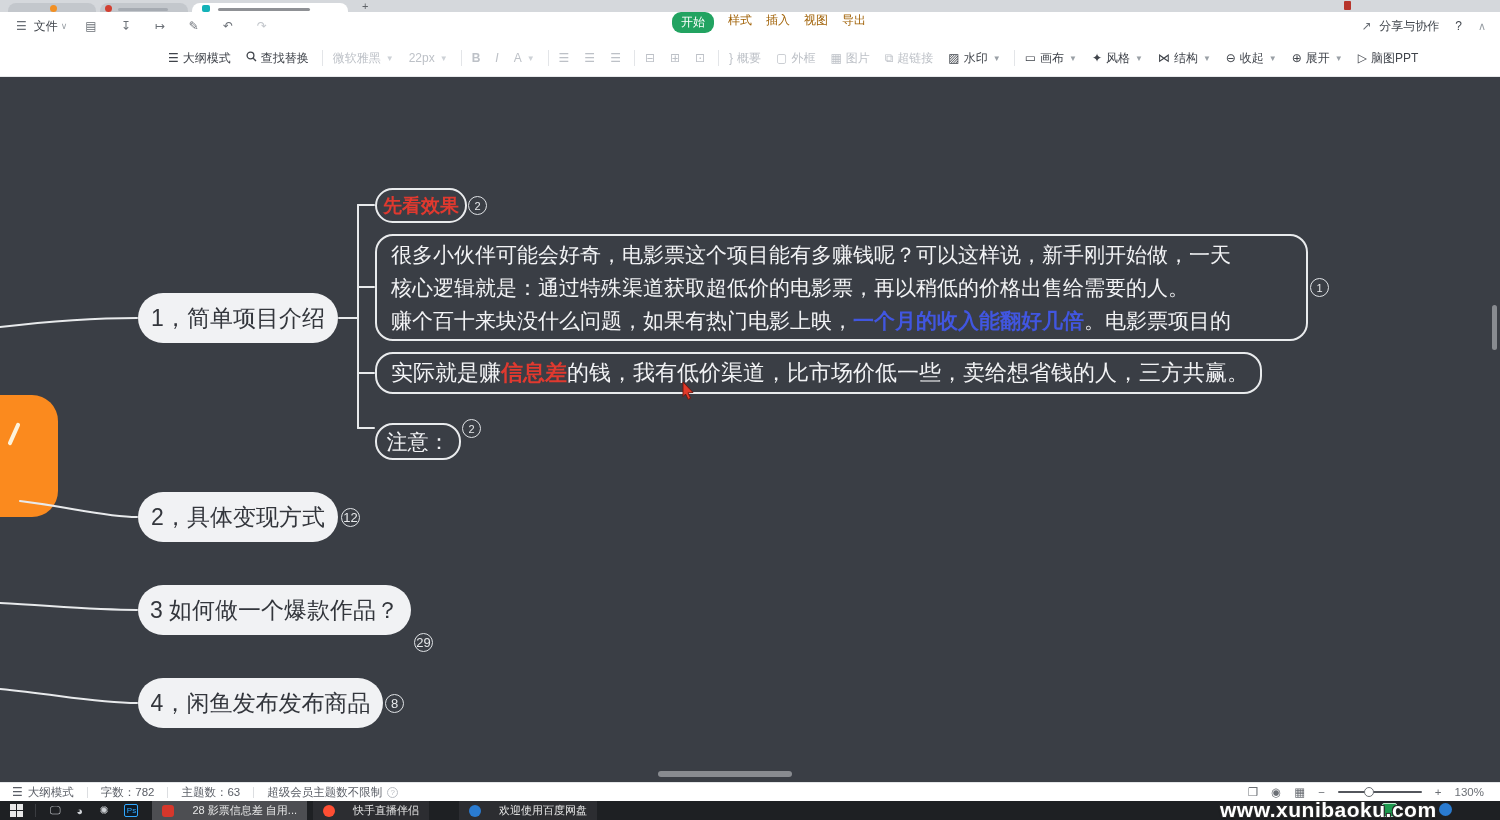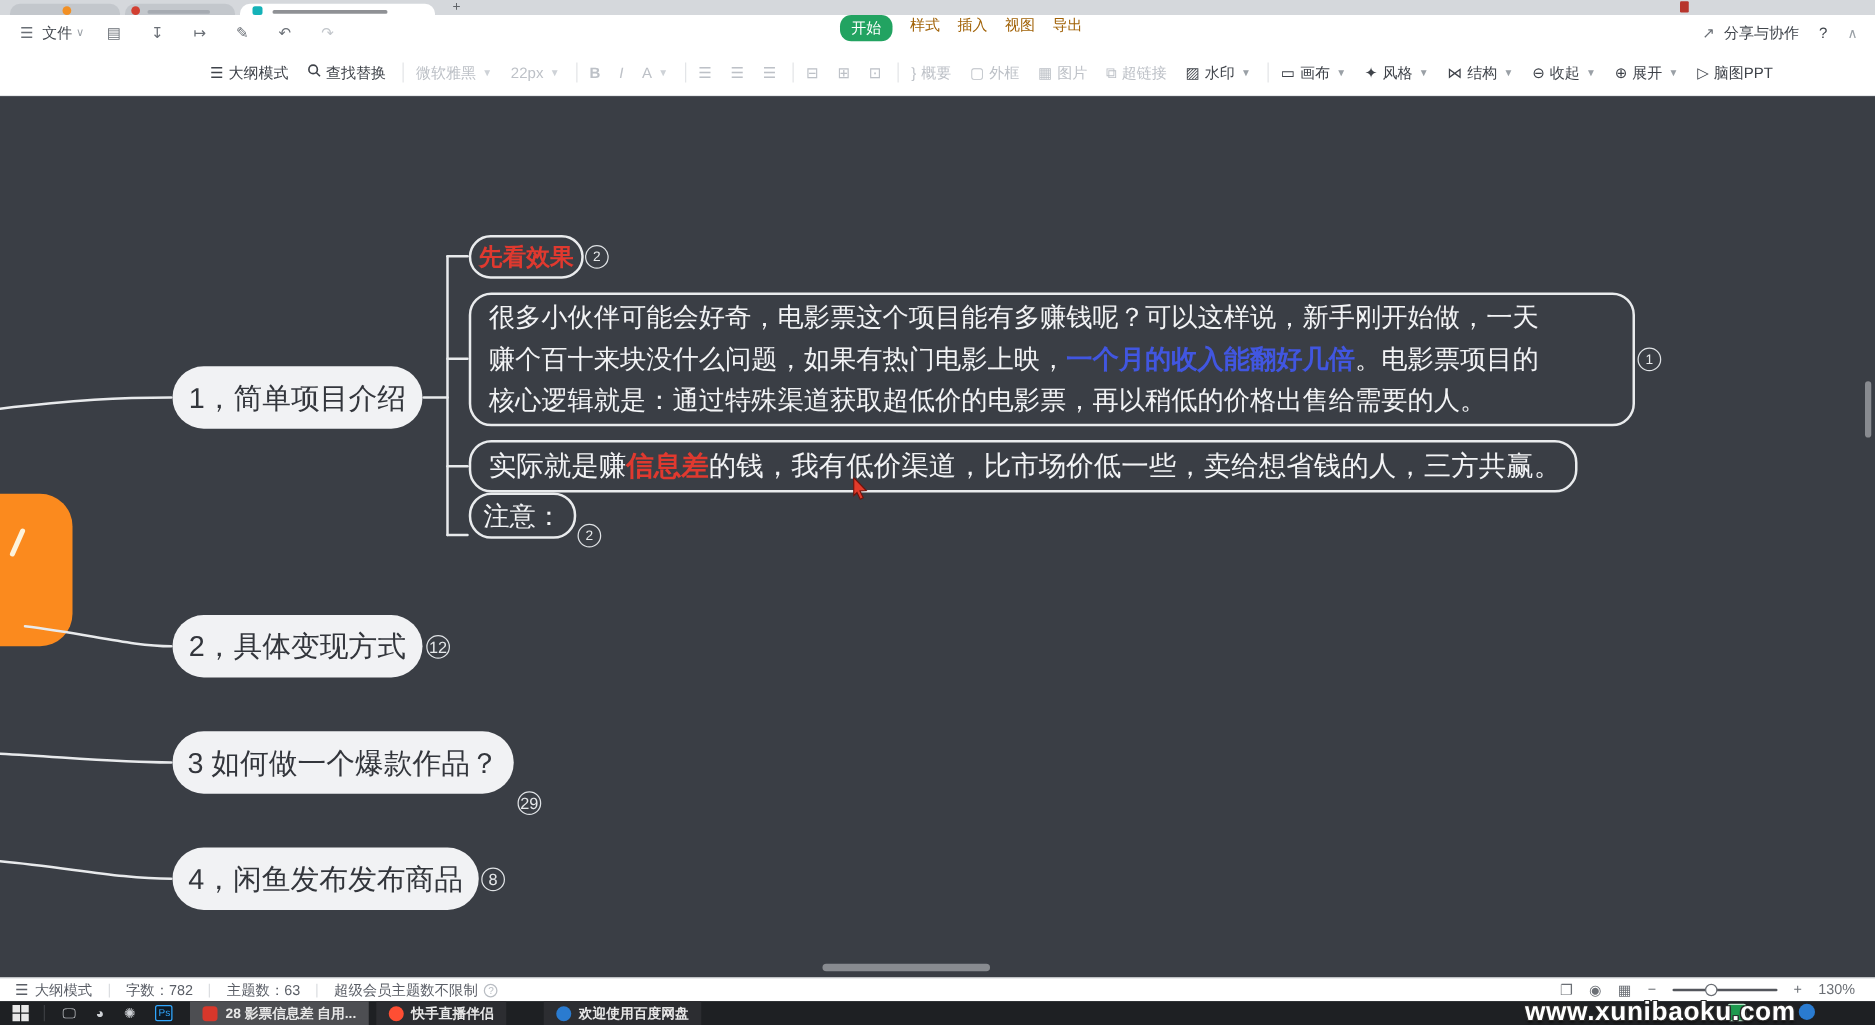--- a/index.html
+++ b/index.html
@@ -69,21 +69,21 @@
 
   
   #taskbar { position:absolute; left:0; top:801px; width:1500px; height:19px; background:#1e2023;
     display:flex; align-items:center; font-size:11px; color:#e8e8e8; }
   #winlogo { display:grid; grid-template-columns:6px 6px; grid-template-rows:6px 6px; gap:1px; margin:0 12px 0 10px; }
   #winlogo span { background:#e8e8e8; }
   .tbdiv { width:1px; height:13px; background:#3a3c40; margin-right:14px; }
   .trayicon { font-size:11px; color:#cfd2d6; margin-right:16px; }
   .psbox { width:14px; height:13px; border:1px solid #31a8ff; color:#31a8ff; background:#0d1a26; font-size:8px;
     display:flex; align-items:center; justify-content:center; border-radius:2px; margin-right:14px; }
-  .taskbtn { height:19px; display:flex; align-items:center; gap:6px; padding:0 10px; margin-right:6px; white-space:nowrap;font-weight:bold; }
+  .taskbtn { height:19px; display:flex; align-items:center; gap:18px; padding:0 10px; margin-right:6px; white-space:nowrap; }
   .taskbtn.active { background:#4d4e52; }
   .taskbtn.idle { background:#2c2d31;justify-content:flex-end; }
   .appicon { width:12px; height:12px; border-radius:3px; display:inline-block; }
   #traybehind { position:absolute; right:48px; top:2px; display:flex; gap:42px; }
   .trayglyph-green { width:15px; height:14px; background:#1d9a4e; border:1px solid #bde6cc; border-radius:2px; }
   .trayglyph-blue { width:13px; height:13px; background:#2a7bd0; border-radius:50%; }
   #watermark { position:absolute; right:0px; top:-3px; width:280px; font-weight:bold; font-size:21px; letter-spacing:0.5px;
     color:#ffffff; text-shadow:-1px -1px 0 #2a2a2a, 1px -1px 0 #2a2a2a, -1px 1px 0 #2a2a2a, 1px 1px 0 #2a2a2a, 0 2px 2px #111; }
 </style>
 </head>
@@ -284,35 +284,35 @@
   <div class="dnode" style="left:375px; top:111px; width:92px; height:35px; justify-content:center;">
     <span class="redtext" style="font-size:19px;">先看效果</span>
   </div>
   <span class="badge" style="left:468px; top:119px;">2</span>
 
   <div class="dnode" style="left:375px; top:157px; width:933px; height:107px; padding:2px 14px; flex-direction:column; align-items:flex-start; justify-content:center; font-size:21px; line-height:33px;">
     <div class="paraline">
       <span>很多小伙伴可能会好奇，电影票这个项目能有多赚钱呢？可以这样说，新手刚开始做，一天</span>
     </div>
     <div class="paraline">
+      <span>核心逻辑就是：通过特殊渠道获取超低价的电影票，再以稍低的价格出售给需要的人。</span>
+    </div>
+    <div class="paraline">
       <span>赚个百十来块没什么问题，如果有热门电影上映，</span><span class="bluetext">一个月的收入能翻好几倍</span><span>。电影票项目的</span>
-    </div>
-    <div class="paraline">
-      <span>核心逻辑就是：通过特殊渠道获取超低价的电影票，再以稍低的价格出售给需要的人。</span>
     </div>
   </div>
   <span class="badge" style="left:1310px; top:201px;">1</span>
 
   <div class="dnode" style="left:375px; top:275px; width:887px; height:42px; padding:0 14px; font-size:22px; white-space:nowrap;">
     <span>实际就是赚</span>
       <span class="redtext">信息差</span>
       <span>的钱，我有低价渠道，比市场价低一些，卖给想省钱的人，三方共赢。</span>
   </div>
 
-  <div class="dnode" style="left:375px; top:317px; width:86px; height:37px; justify-content:center; font-size:21px;">
+  <div class="dnode" style="left:375px; top:346px; width:86px; height:37px; justify-content:center; font-size:21px;">
     <span>注意：</span>
   </div>
   <span class="badge" style="left:462px; top:342px;">2</span>
 
   <svg style="position:absolute; left:680px; top:305px;" width="15" height="19">
     <path d="M3,0 L13,10.5 L8,10.8 L10.6,16.2 L8.2,17.4 L5.6,12 L3,14.6 Z" fill="#e23b2b" stroke="#6e120b" stroke-width="0.9"></path>
   </svg>
 
   <div id="scroll-h"></div>
   <div id="scroll-v"></div>

